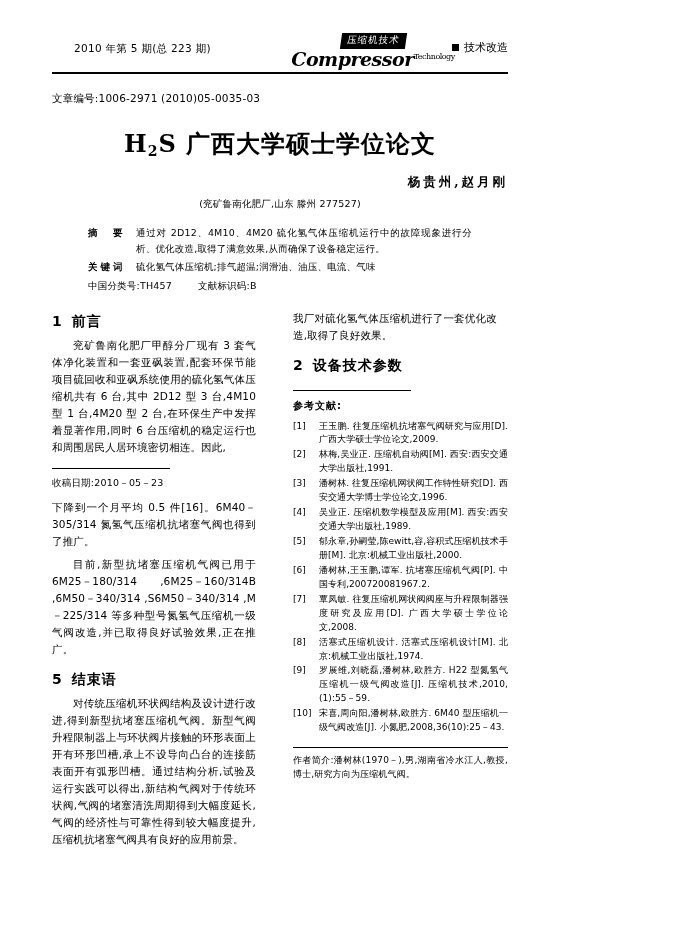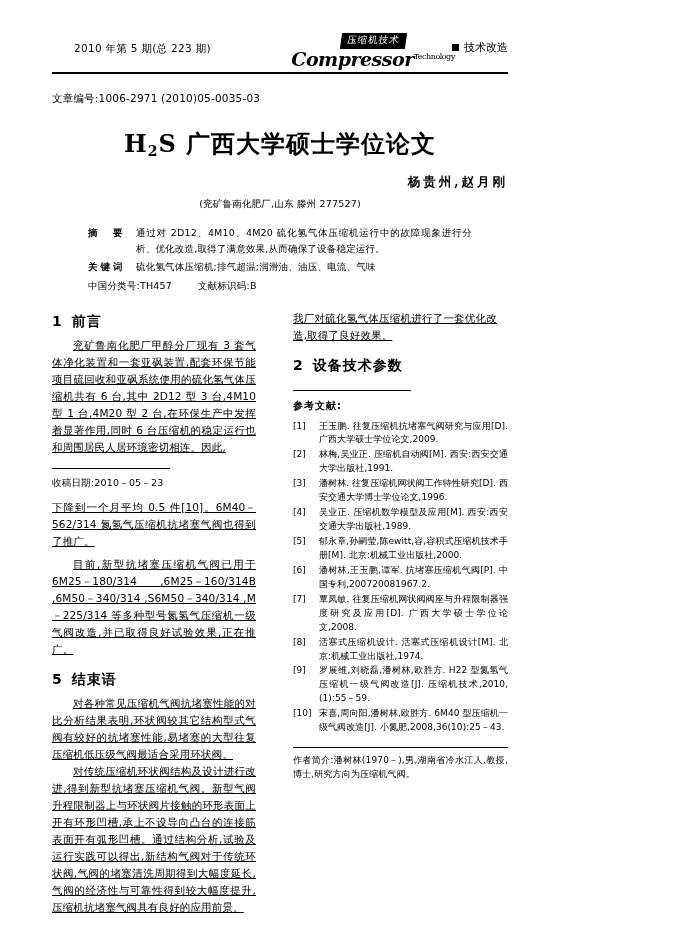--- a/index.html
+++ b/index.html
@@ -138,21 +138,20 @@
     letter-spacing:1px;
     font-family:"DejaVu Sans","Liberation Sans",sans-serif;
   }
   .sec-h .num{margin-right:9px;}
   .sec-h.first{margin-top:0;}
   p.body{
     margin:0 11px 0 0;
     text-align:justify;
     text-justify:inter-ideograph;
     text-indent:21px;
-    text-decoration:underline;
   }
   p.body.noind{text-indent:0;}
 
   .rule-short{
     border:0;border-top:1px solid #000;
     width:118px;margin:12px 0 6px 0;
   }
   .recv{
     font-size:9.5px;
     letter-spacing:0.2px;
@@ -241,28 +240,27 @@
     <div class="col">
 
       <div class="sec-h first">
         <span class="num">1</span><span>前言</span>
       </div>
       <p class="body">兖矿鲁南化肥厂甲醇分厂现有 3 套气体净化装置和一套亚砜装置,配套环保节能项目硫回收和亚砜系统使用的硫化氢气体压缩机共有 6 台,其中 2D12 型 3 台,4M10 型 1 台,4M20 型 2 台,在环保生产中发挥着显著作用,同时 6 台压缩机的稳定运行也和周围居民人居环境密切相连。因此,</p>
 
       <hr class="rule-short">
       <div class="recv">收稿日期:2010－05－23</div>
 
-      <p class="body noind">下降到一个月平均 0.5 件[10]。6M40－562/314 氮氢气压缩机抗堵塞气阀也得到了推广。</p>
+      <p class="body noind">下降到一个月平均 0.5 件[16]。6M40－305/314 氮氢气压缩机抗堵塞气阀也得到了推广。</p>
 
       <p class="body" style="margin-top:6px">目前,新型抗堵塞压缩机气阀已用于 6M25－180/314 ,6M25－160/314B ,6M50－340/314 ,S6M50－340/314 ,M－225/314 等多种型号氮氢气压缩机一级气阀改造,并已取得良好试验效果,正在推广。</p>
 
       <div class="sec-h">
         <span class="num">5</span><span>结束语</span>
       </div>
-      <p class="body">对各种常见压缩机气阀抗堵塞性能的对比分析结果表明,环状阀较其它结构型式气阀有较好的抗堵塞性能,易堵塞的大型往复压缩机低压级气阀最适合采用环状阀。</p>
       <p class="body">对传统压缩机环状阀结构及设计进行改进,得到新型抗堵塞压缩机气阀。新型气阀升程限制器上与环状阀片接触的环形表面上开有环形凹槽,承上不设导向凸台的连接筋表面开有弧形凹槽。通过结构分析,试验及运行实践可以得出,新结构气阀对于传统环状阀,气阀的堵塞清洗周期得到大幅度延长,气阀的经济性与可靠性得到较大幅度提升,压缩机抗堵塞气阀具有良好的应用前景。</p>
     </div>
 
     <div class="col">
 
       <p class="body noind">我厂对硫化氢气体压缩机进行了一套优化改造,取得了良好效果。</p>
 
       <div class="sec-h">
         <span class="num">2</span><span>设备技术参数</span>
       </div>

